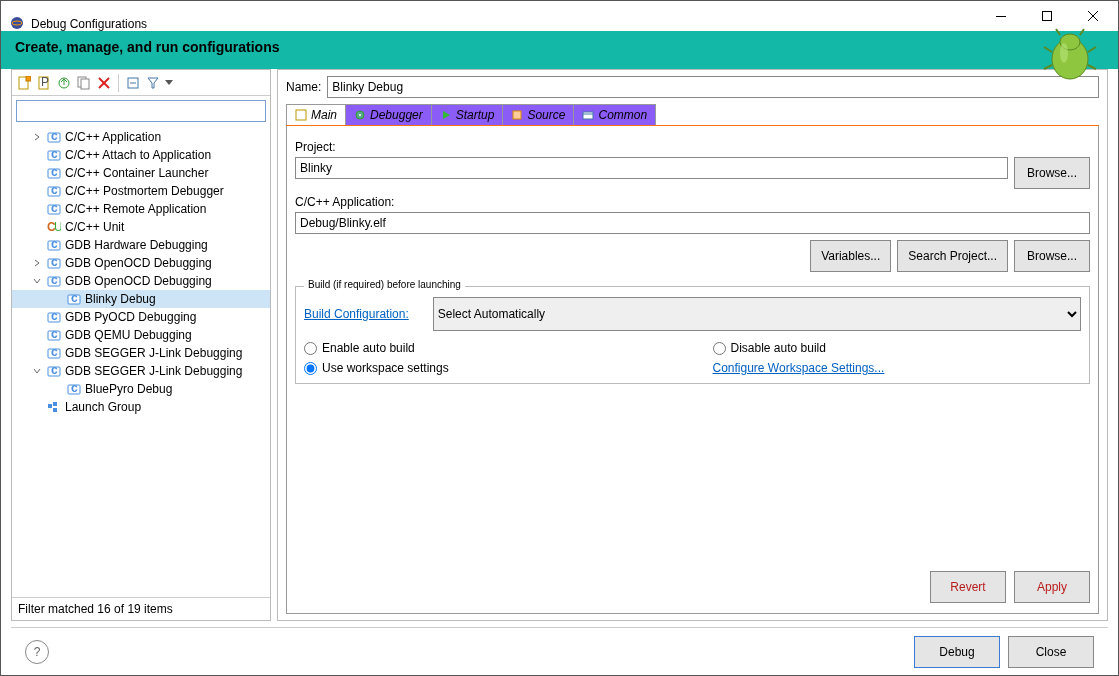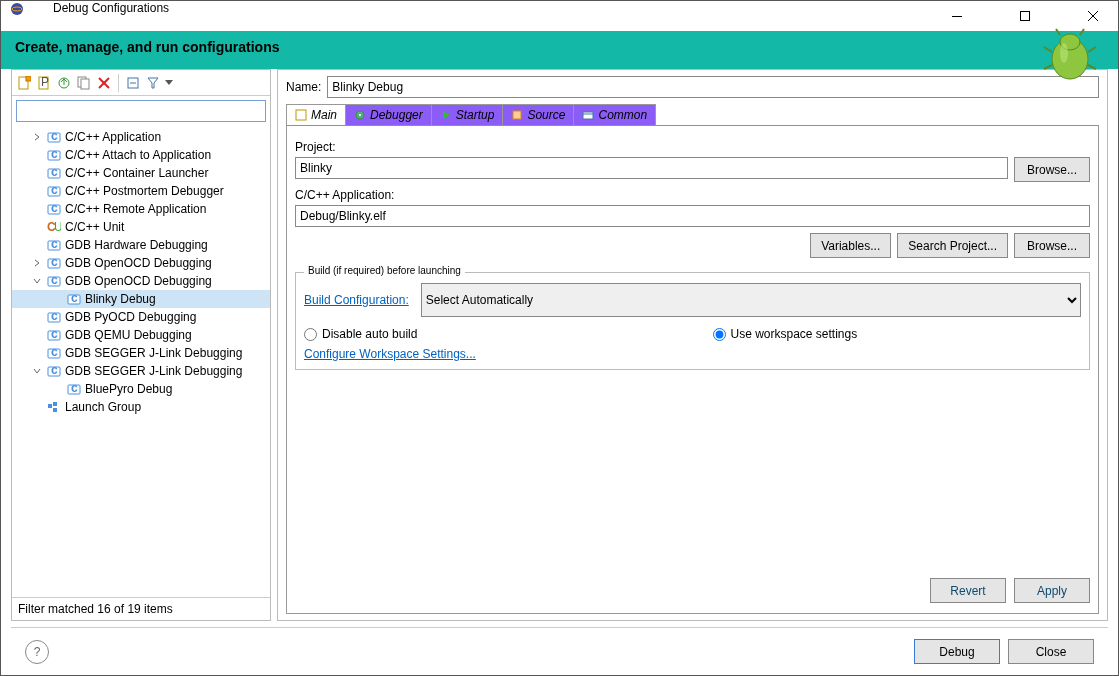--- a/index.html
+++ b/index.html
@@ -1,17 +1,17 @@
 <!DOCTYPE html>
 <html><head>
 <meta charset="utf-8">
 <style>
 * { box-sizing: border-box; margin: 0; padding: 0; font-family: "Segoe UI", Tahoma, sans-serif; font-size: 12px; }
 body { background: #fff; width: 1119px; height: 676px; border: 1px solid #555; display: flex; flex-direction: column; }
-.titlebar { height: 30px; display: flex; align-items: flex-start; padding: 0 2px 0 8px; gap: 22px; }
+.titlebar { height: 30px; display: flex; align-items: flex-end; padding: 0 2px 0 8px; }
 .titlebar .title { flex: 1; }
 .winbtn { width: 46px; height: 30px; display: flex; align-items: center; justify-content: center; }
 .header { padding: 8px 14px 14px 14px; display: flex; align-items: center; position: relative; background: #14b8a6; }
 .header h1 { font-size: 14px; font-weight: bold; }
 .bug-icon { position: absolute; right: 18px; top: -4px; }
 .body { flex: 1; display: flex; padding: 0 10px 0 10px; gap: 6px; }
 .left { width: 260px; border: 1px solid #bbb; display: flex; flex-direction: column; }
 .toolbar { height: 26px; display: flex; align-items: center; padding: 0 4px; gap: 4px; border-bottom: 1px solid #ccc; }
 .toolbar .sep { width: 1px; height: 18px; background: #ccc; margin: 0 2px; }
 .filter-input { margin: 4px; padding: 2px 4px; border: 1px solid #7a9fd4; height: 22px; }
@@ -26,31 +26,31 @@
 .right { flex: 1; border: 1px solid #bbb; padding: 6px 8px; display: flex; flex-direction: column; }
 .name-row { display: flex; align-items: center; gap: 6px; margin-bottom: 6px; }
 .name-row input { flex: 1; height: 22px; border: 1px solid #888; padding: 0 4px; }
 .tabs { display: flex; border-bottom: 1px solid #f97316; font-style: italic; }
 .tab { padding: 3px 8px; display: flex; align-items: center; gap: 4px; border: 1px solid #999; border-bottom: none; background: #8b5cf6; margin-right: -1px; }
 .tab.active { background: #fff; position: relative; z-index: 1; }
 .tab-content { border: 1px solid #999; border-top: none; flex: 1; padding: 8px; display: flex; flex-direction: column; }
 .field-label { margin: 6px 0 3px 0; }
 .field-row { display: flex; gap: 6px; }
 .field-row input, .field-row select { flex: 1; height: 22px; border: 1px solid #888; padding: 0 4px; }
-.btn { height: 25px; padding: 0 10px; border: 1px solid #888; background: #e5e5e5; min-width: 76px; }
+.btn { height: 32px; padding: 0 10px; border: 1px solid #888; background: #e5e5e5; min-width: 76px; }
 .btn-row { display: flex; justify-content: flex-end; gap: 6px; margin-top: 6px; }
 .fieldset { border: 1px solid #bbb; margin-top: 14px; padding: 10px 8px 8px 8px; position: relative; }
 .fieldset .legend { position: absolute; top: -8px; left: 8px; background: #fff; padding: 0 4px; font-size: 10px; }
-.build-row { display: flex; gap: 12px; align-items: center; margin-bottom: 10px; }
+.build-row { display: flex; gap: 24px; align-items: center; margin-bottom: 10px; }
 .build-row select { flex: 1; height: 34px; border: 1px solid #888; }
 .link { color: #0061c3; text-decoration: underline; }
 .radio-grid { display: grid; grid-template-columns: 1fr 1fr; gap: 6px 40px; }
 .radio-item { display: flex; align-items: center; gap: 5px; }
 .bottom-right { display: flex; justify-content: flex-end; gap: 8px; padding: 8px 0 2px 0; margin-top: auto; }
-.bottom-right .btn[disabled] { color: #0c4a6e; }
+.bottom-right .btn[disabled] { color: #b91c1c; }
 .footer { height: 48px; border-top: 1px solid #ccc; display: flex; align-items: center; padding: 0 14px; margin: 6px 10px 0 10px; }
 .footer .btn { min-width: 86px; }
 .help { width: 24px; height: 24px; border: 1px solid #888; border-radius: 50%; display: flex; align-items: center; justify-content: center; color: #666; }
 svg { display: block; }
 .tbicon { width: 16px; height: 16px; display: flex; align-items: center; justify-content: center; }
 </style>
 </head>
 <body>
 
 <div class="titlebar">
@@ -397,20 +397,24 @@
       </div>
       <div class="fieldset">
         <span class="legend">Build (if required) before launching</span>
         <div class="build-row">
           <a href="#" class="link">Build Configuration:</a>
           <select><option>Select Automatically</option></select>
         </div>
         <div class="radio-grid">
           <label class="radio-item">
               <input type="radio" name="ab" style="">
+              <span>Enable auto build</span>
+            </label>
+          <label class="radio-item">
+              <input type="radio" name="ab" style="">
               <span>Disable auto build</span>
             </label>
           <label class="radio-item">
               <input type="radio" name="ab" checked="" style="">
               <span>Use workspace settings</span>
             </label>
           <a href="#" class="link">Configure Workspace Settings...</a>
         </div>
       </div>
       <div class="bottom-right">

